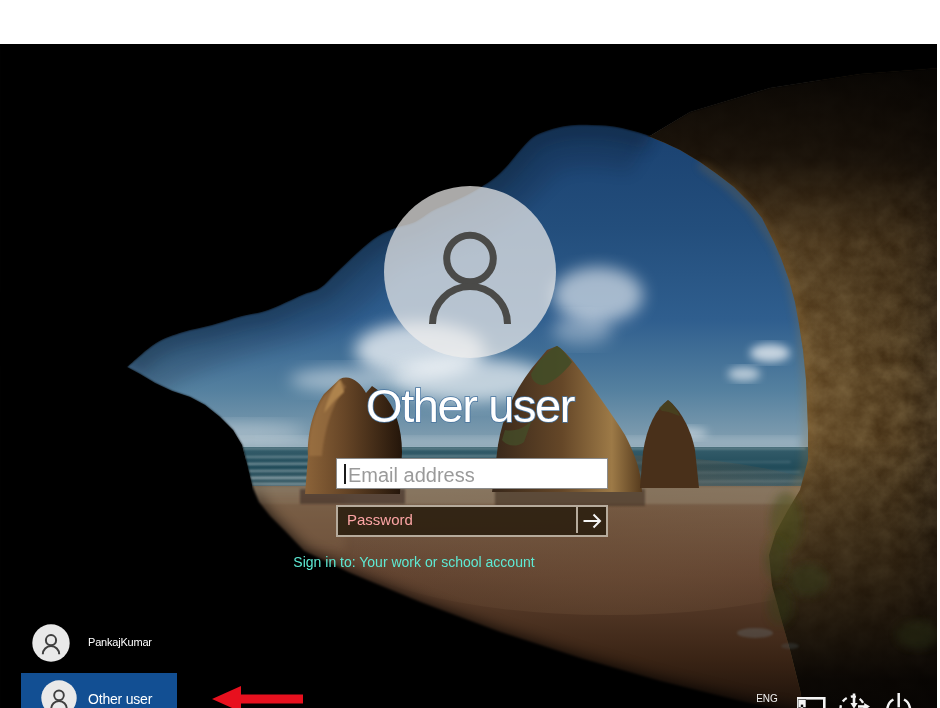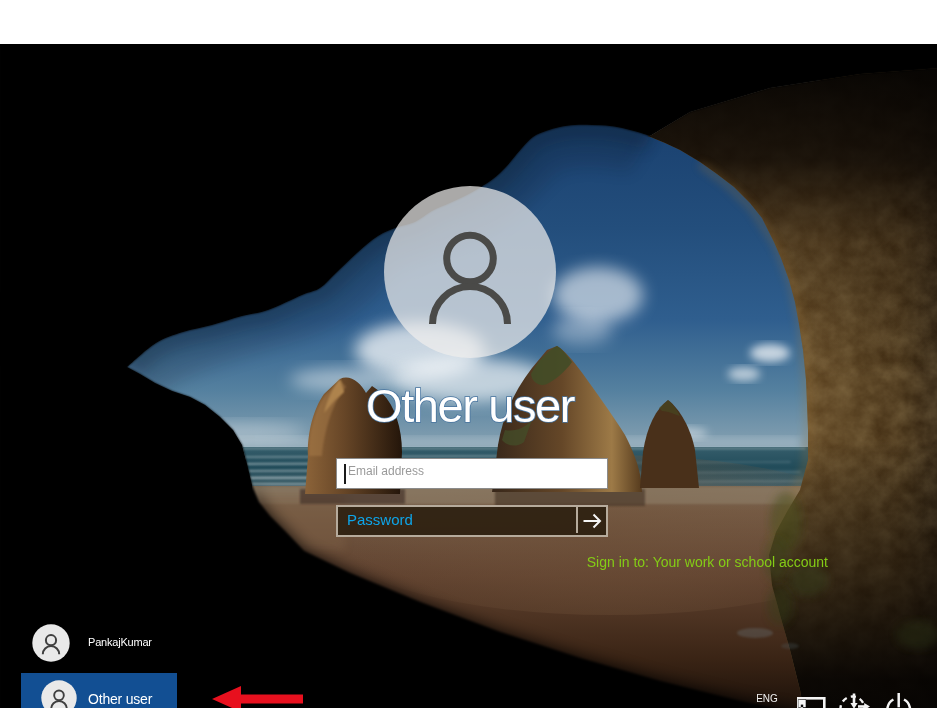--- a/index.html
+++ b/index.html
@@ -160,35 +160,35 @@
     <path d="M50.5,140 A37.5,37.5 0 0 1 125.5,140"></path>
   </g>
 </svg>
 
 <svg class="ov" style="left:0;top:330px;" width="940" height="70" viewBox="0 0 940 70">
   <text x="470" y="51.5" text-anchor="middle" font-family="Liberation Sans, sans-serif" font-size="47" letter-spacing="-1.4" fill="#ffffff" stroke="#48749f" stroke-width="1.6" paint-order="stroke fill">Other user</text>
 </svg>
 
 <div class="ov" style="left:336px;top:418px;width:270px;height:29px;background:#fff;border:1px solid #8b8b8b;">
   <div style="position:absolute;left:7px;top:5px;width:1.5px;height:20px;background:#1a1a1a;"></div>
-  <div style="position:absolute;left:11px;top:5px;font-size:12px;color:#9a9a9a;">Email address</div>
+  <div style="position:absolute;left:11px;top:5px;font-size:20px;color:#9a9a9a;">Email address</div>
 </div>
 
 <div class="ov" style="left:336px;top:465px;width:268px;height:28px;background:rgba(40,28,13,0.85);border:2px solid #b6ab9c;">
-  <div style="position:absolute;left:9px;top:4px;font-size:15px;color:#0ea5e9;">Password</div>
+  <div style="position:absolute;left:9px;top:4px;font-size:15px;color:#fca5a5;">Password</div>
   <div style="position:absolute;right:28px;top:-2px;width:2px;height:28px;background:#b6ab9c;"></div>
   <svg style="position:absolute;right:3px;top:3px;" width="22" height="22" viewBox="0 0 22 22">
     <g stroke="#f5f5f5" stroke-width="2" fill="none">
       <line x1="2.5" y1="11" x2="19" y2="11"></line>
       <polyline points="12.5,4.5 19,11 12.5,17.5"></polyline>
     </g>
   </svg>
 </div>
 
-<div class="ov" style="left:0;top:514px;width:828px;text-align:right;color:#84cc16;font-size:14px;">Sign in to: Your work or school account</div>
+<div class="ov" style="left:0;top:514px;width:828px;text-align:center;color:#5eead4;font-size:14px;">Sign in to: Your work or school account</div>
 
 <svg class="ov" style="left:32px;top:584px;" width="38" height="38" viewBox="0 0 38 38">
   <circle cx="19" cy="19" r="18.7" fill="#e9e9e9"></circle>
   <g stroke="#3f3f3f" stroke-width="2" fill="none">
     <circle cx="19" cy="16.2" r="5.1"></circle>
     <path d="M10.8,30.3 A8.2,8.2 0 0 1 27.2,30.3"></path>
   </g>
 </svg>
 <div class="ov" style="left:88px;top:596px;font-size:11px;letter-spacing:-0.2px;color:#fff;">PankajKumar</div>
 

